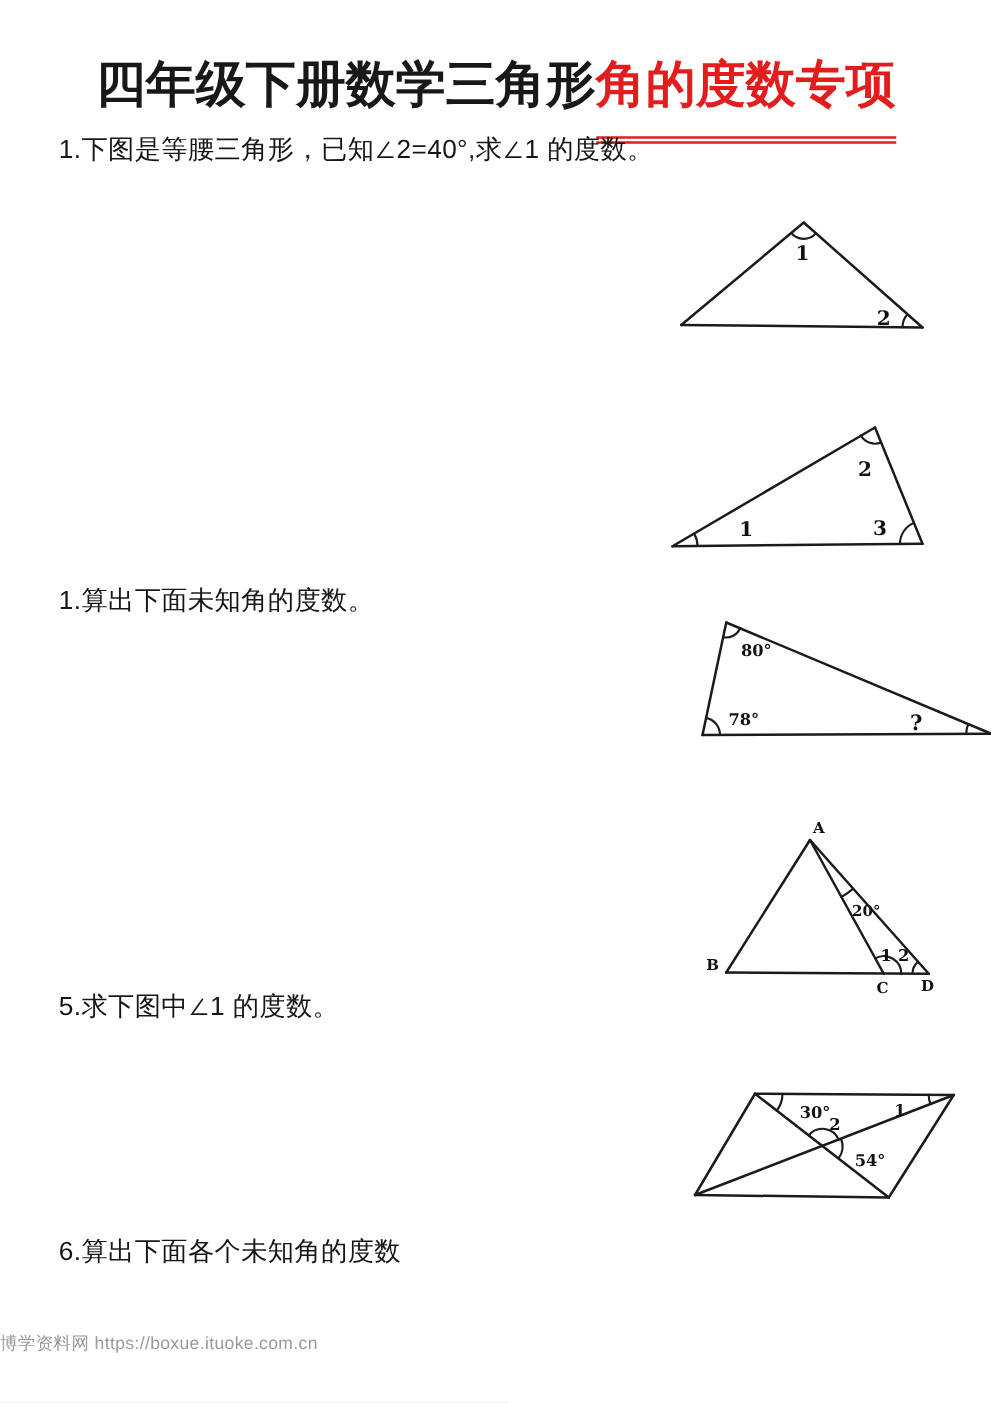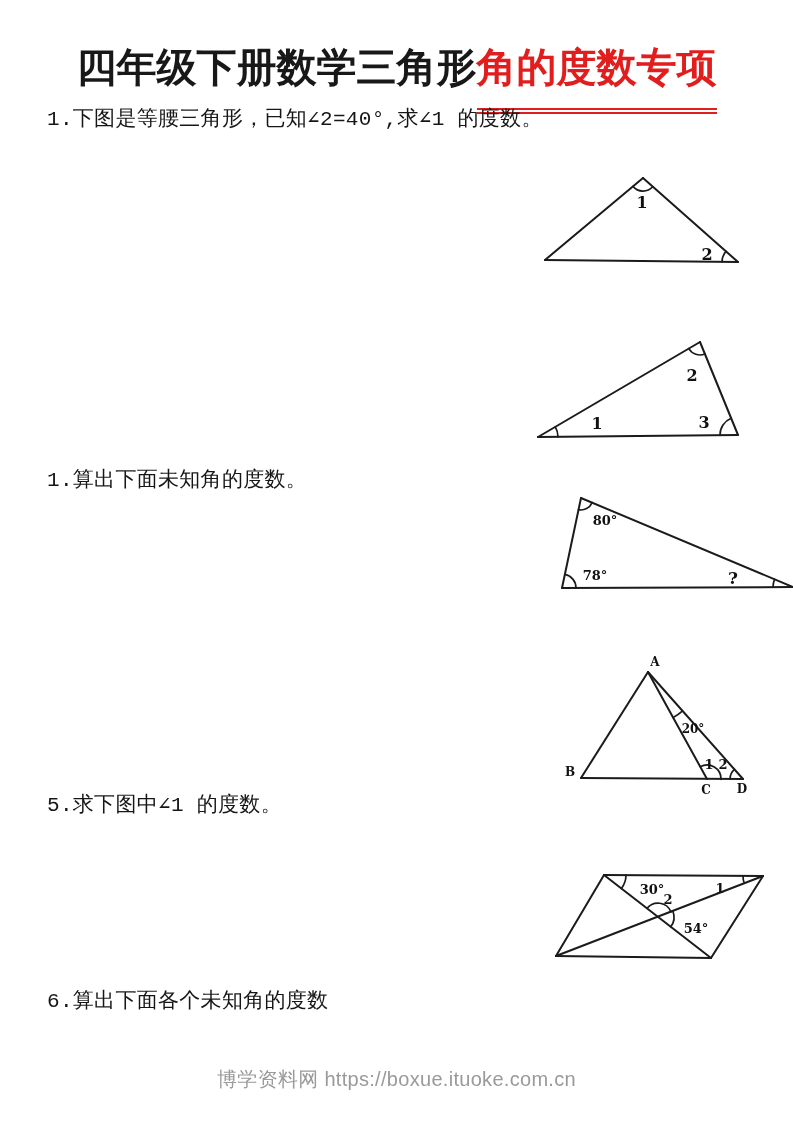--- a/index.html
+++ b/index.html
@@ -15,21 +15,21 @@
   }
   .t-black{color:#181818;}
   .t-red{
     color:#e21d1d;
     border-bottom:6px double #e21d1d;
     padding-bottom:19px;
   }
   .q{
     position:absolute;left:47px;width:710px;
     font-size:21px;line-height:27px;color:#161616;
-    letter-spacing:0.3px;white-space:nowrap;font-family:Liberation Mono, monospace;
+    letter-spacing:0.3px;white-space:nowrap;
   }
   .q1{top:106px}
   .q2{top:309px}
   .q3{top:467px}
   .q4{top:629px}
   .q5{top:792px}
   .q6{top:988px}
   .fig{position:absolute;}
   .f1{left:535px;top:163px;width:215px;height:112px;}
   .f2{left:530px;top:333px;width:222px;height:112px;}
@@ -38,21 +38,21 @@
   .f5{left:548px;top:860px;width:232px;height:110px;}
   .fig svg{display:block;}
   .fig line{stroke:#1b1b1b;stroke-width:2;stroke-linecap:round;}
   .fig path{stroke:#1b1b1b;stroke-width:1.7;fill:none;stroke-linecap:round;}
   .fig text{
     font-family:"DejaVu Serif",serif;font-weight:700;
     fill:#111;text-anchor:middle;
   }
   .footer{
     position:absolute;top:1066px;left:0;width:100%;
-    text-align:center;font-size:20px;color:#9a9a9a;
+    font-size:14px;color:#9a9a9a;
     letter-spacing:0.3px;
   }
 </style>
 </head>
 <body>
 
 <div class="page">
 
   <div class="title"><span class="t-black">四年级下册数学三角形</span><span class="t-red">角的度数专项</span></div>
 

